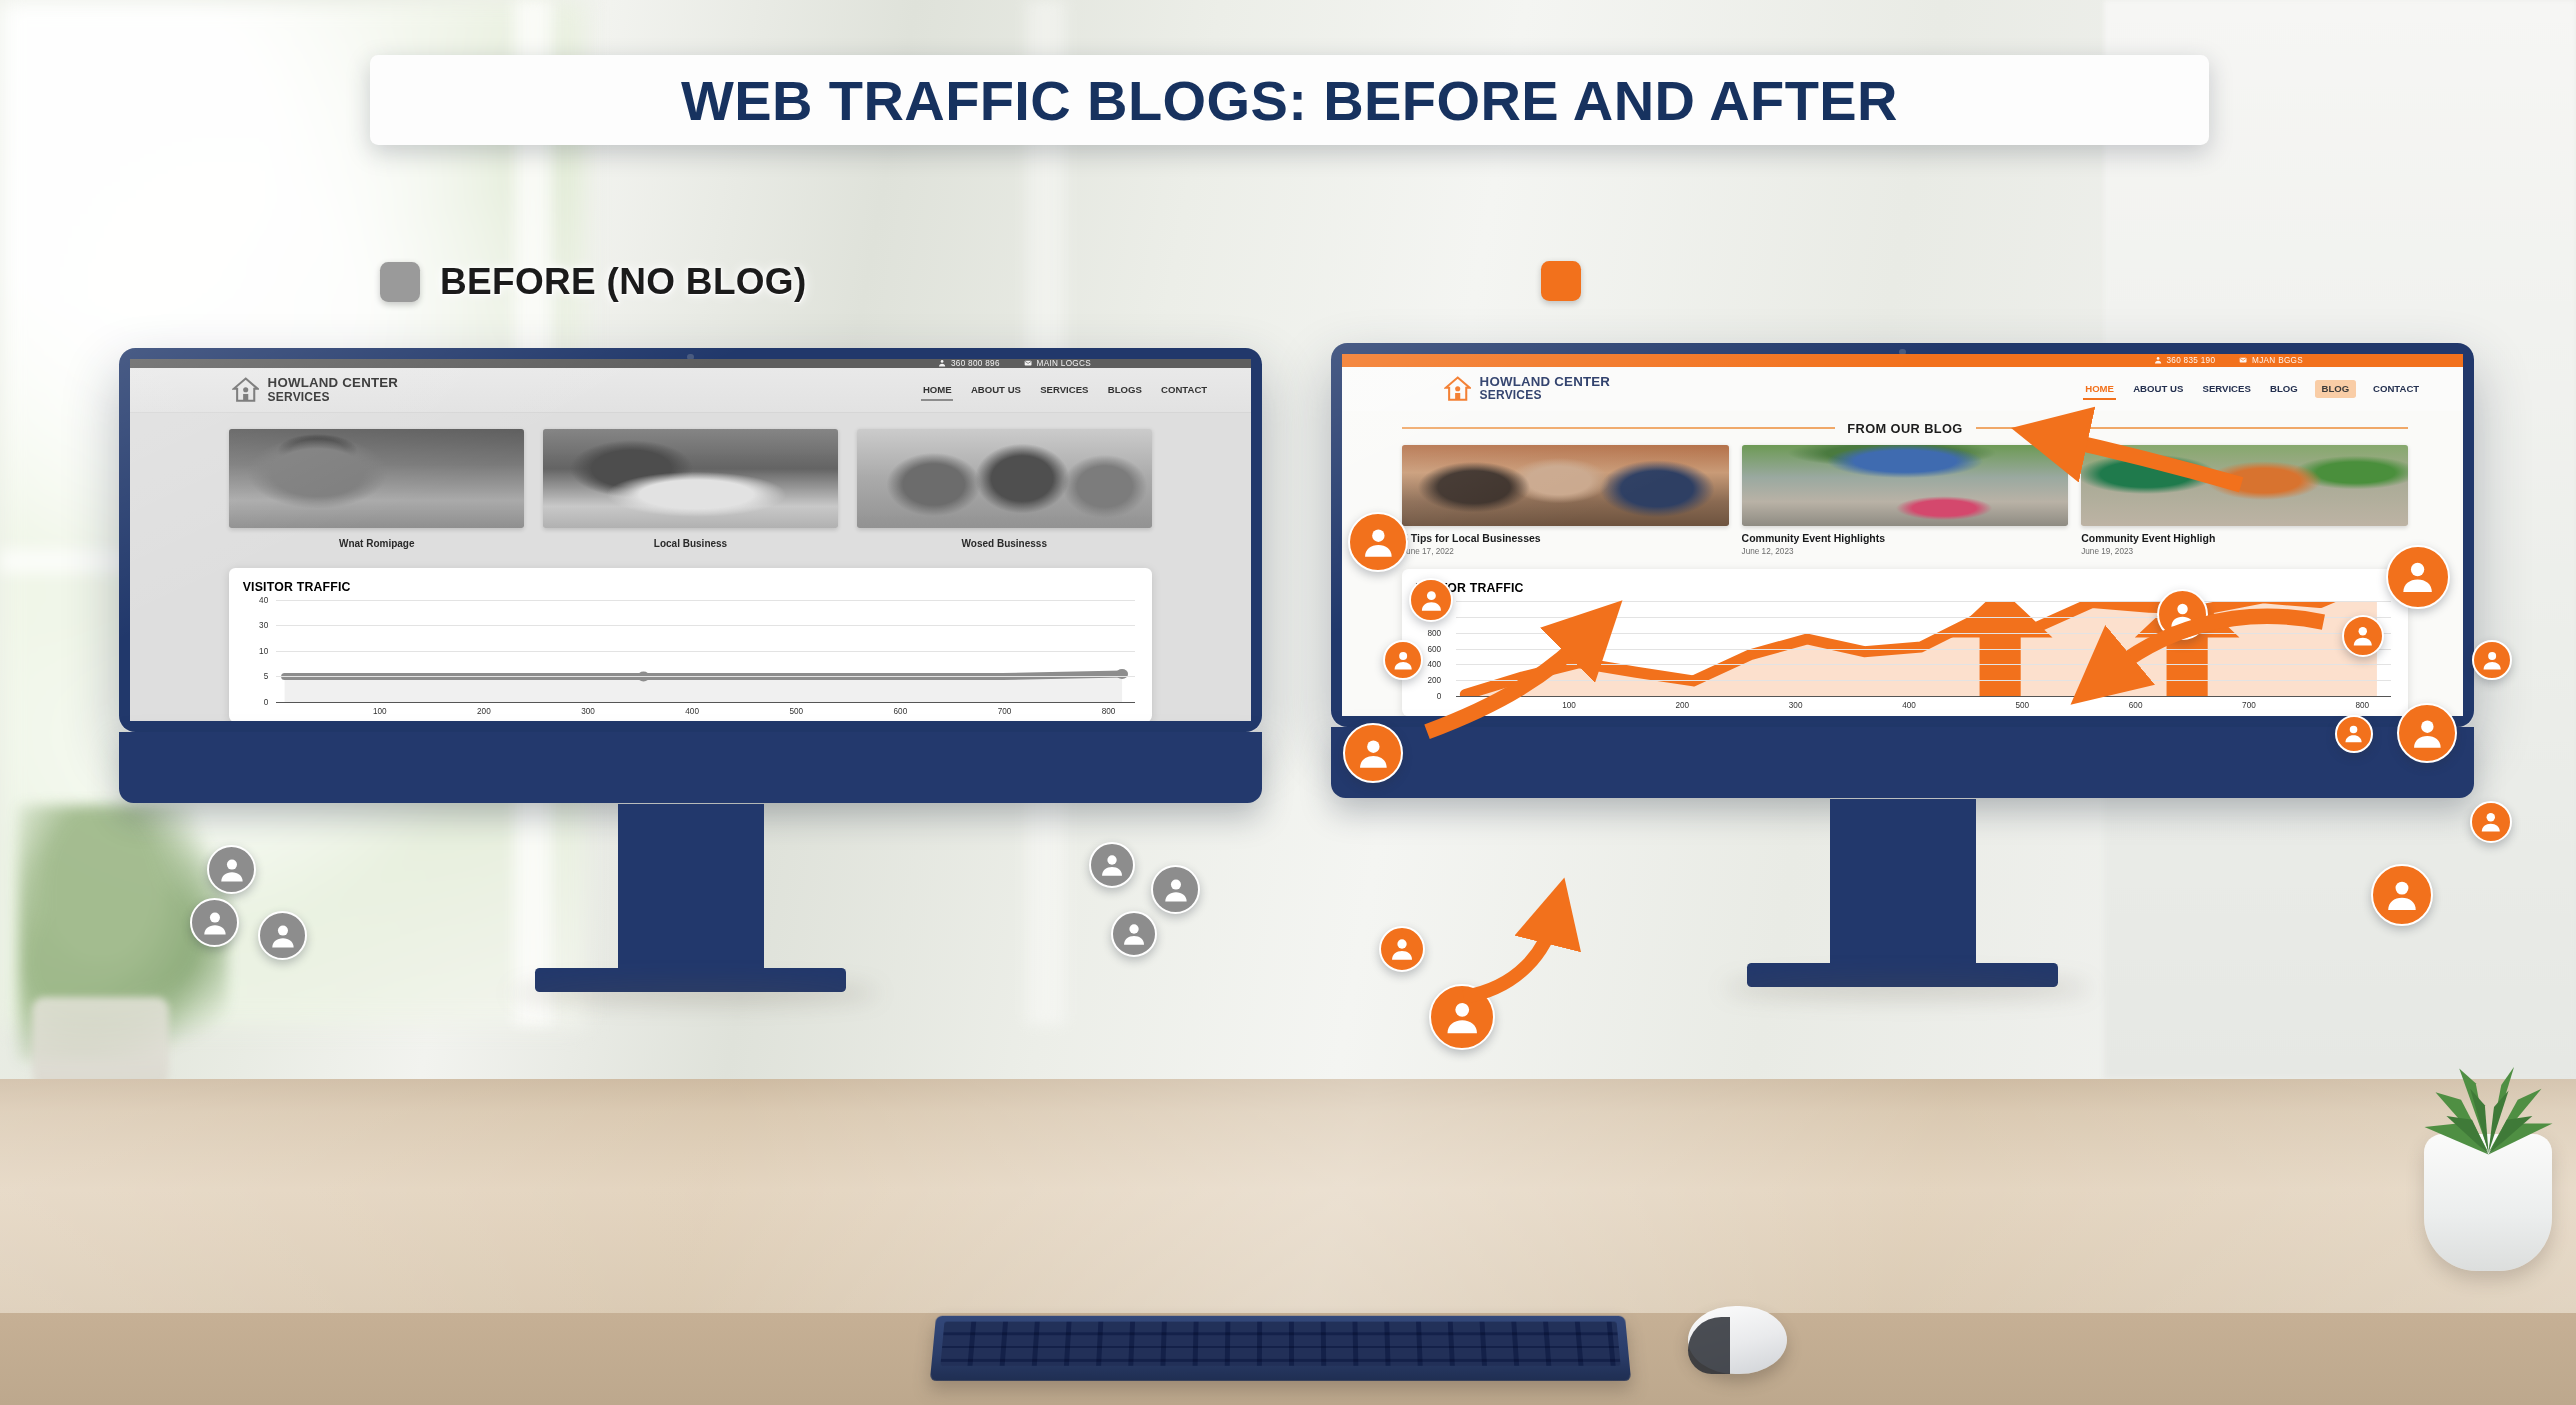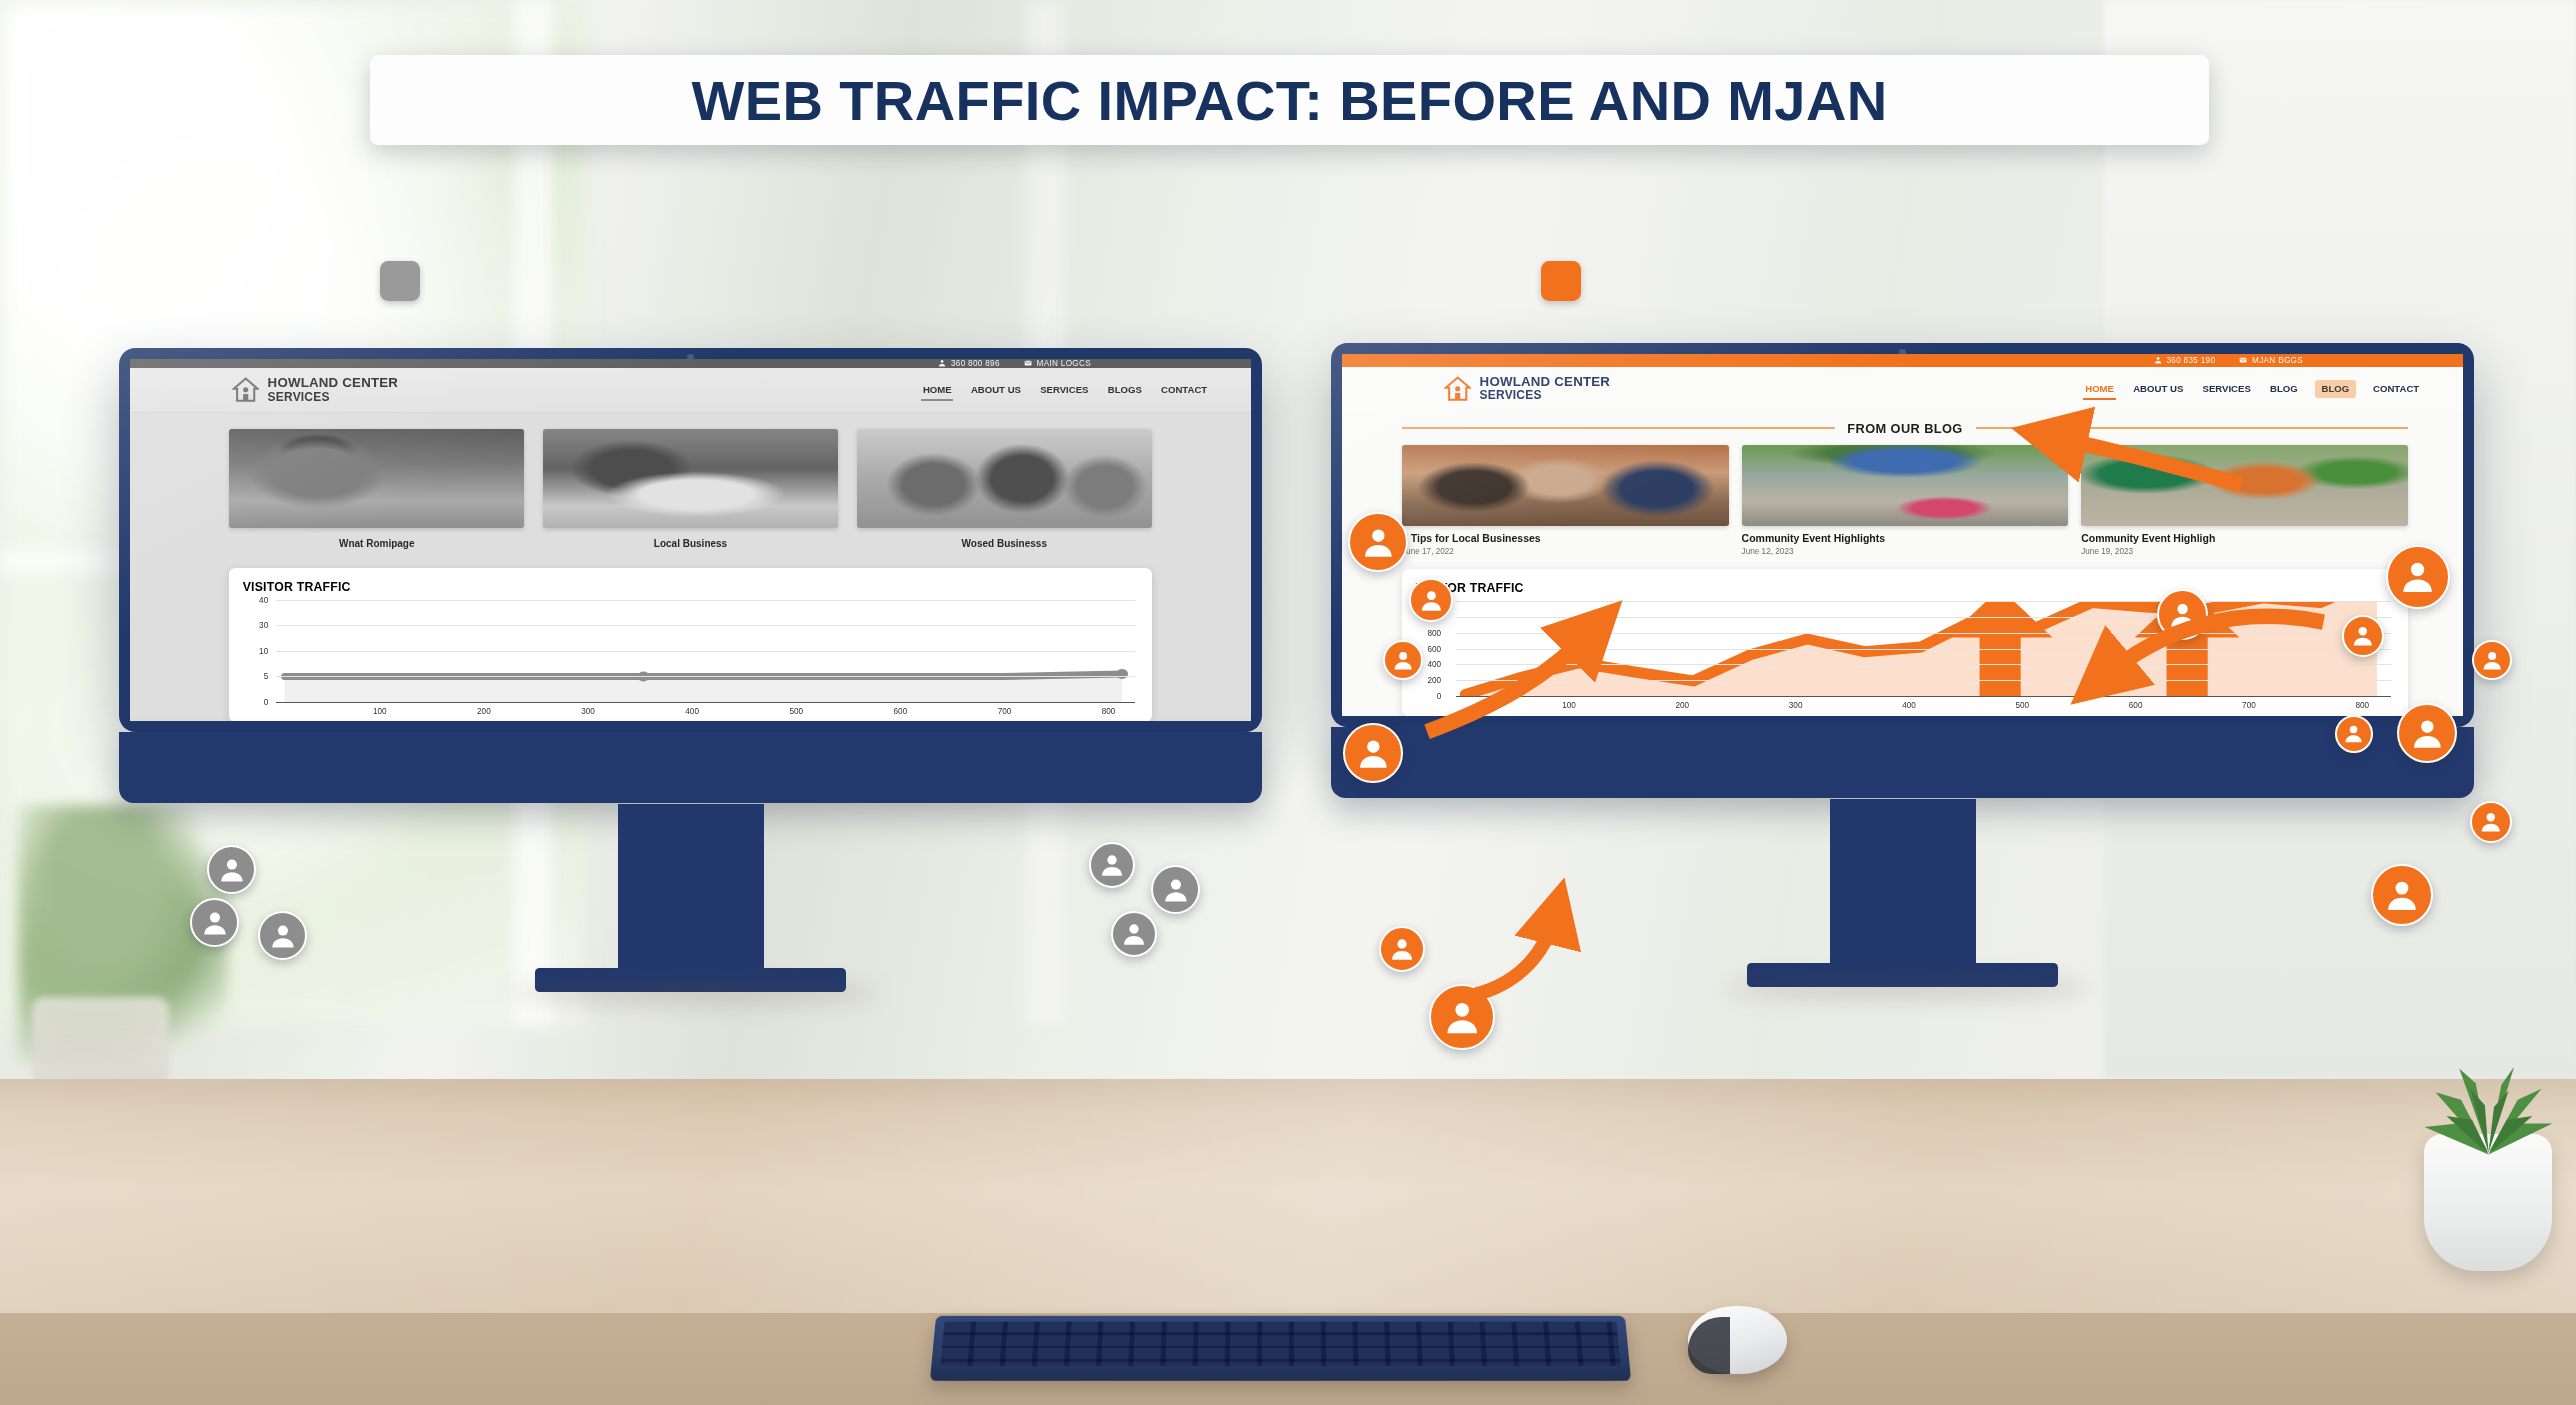--- a/index.html
+++ b/index.html
@@ -505,25 +505,26 @@
     <g fill="#3f7a38">
       <path d="M90 132 L70 62 L86 80 Z"></path>
         <path d="M90 132 L112 64 L96 82 Z"></path>
       <path d="M90 134 L44 92 L72 96 Z"></path>
         <path d="M90 134 L138 92 L110 96 Z"></path>
     </g>
   </svg>
 </div>
 
 <div id="title-banner">
-  <h1>WEB TRAFFIC IMPACT: BEFORE AND MJAN</h1>
+  <h1>WEB TRAFFIC BLOGS: BEFORE AND AFTER</h1>
 </div>
 
 <div class="legend" style="left:380px; top:261px;">
   <div class="sw" id="sw0" style="background: rgb(154, 154, 154);"></div>
+  <div class="lb">BEFORE (NO BLOG)</div>
 </div>
 <div class="legend" style="left:1541px; top:261px;">
   <div class="sw" id="sw1" style="background: rgb(242, 113, 28);"></div>
 </div>
 
 <div id="avatars">
     <div class="av gray" style="left: 207px; top: 845px; width: 49px; height: 49px;">
       <svg viewBox="0 0 24 24">
         <circle cx="12" cy="7.4" r="4.3"></circle>
         <path d="M2.8 22c0-5.1 4.1-8.1 9.2-8.1s9.2 3 9.2 8.1z"></path>

